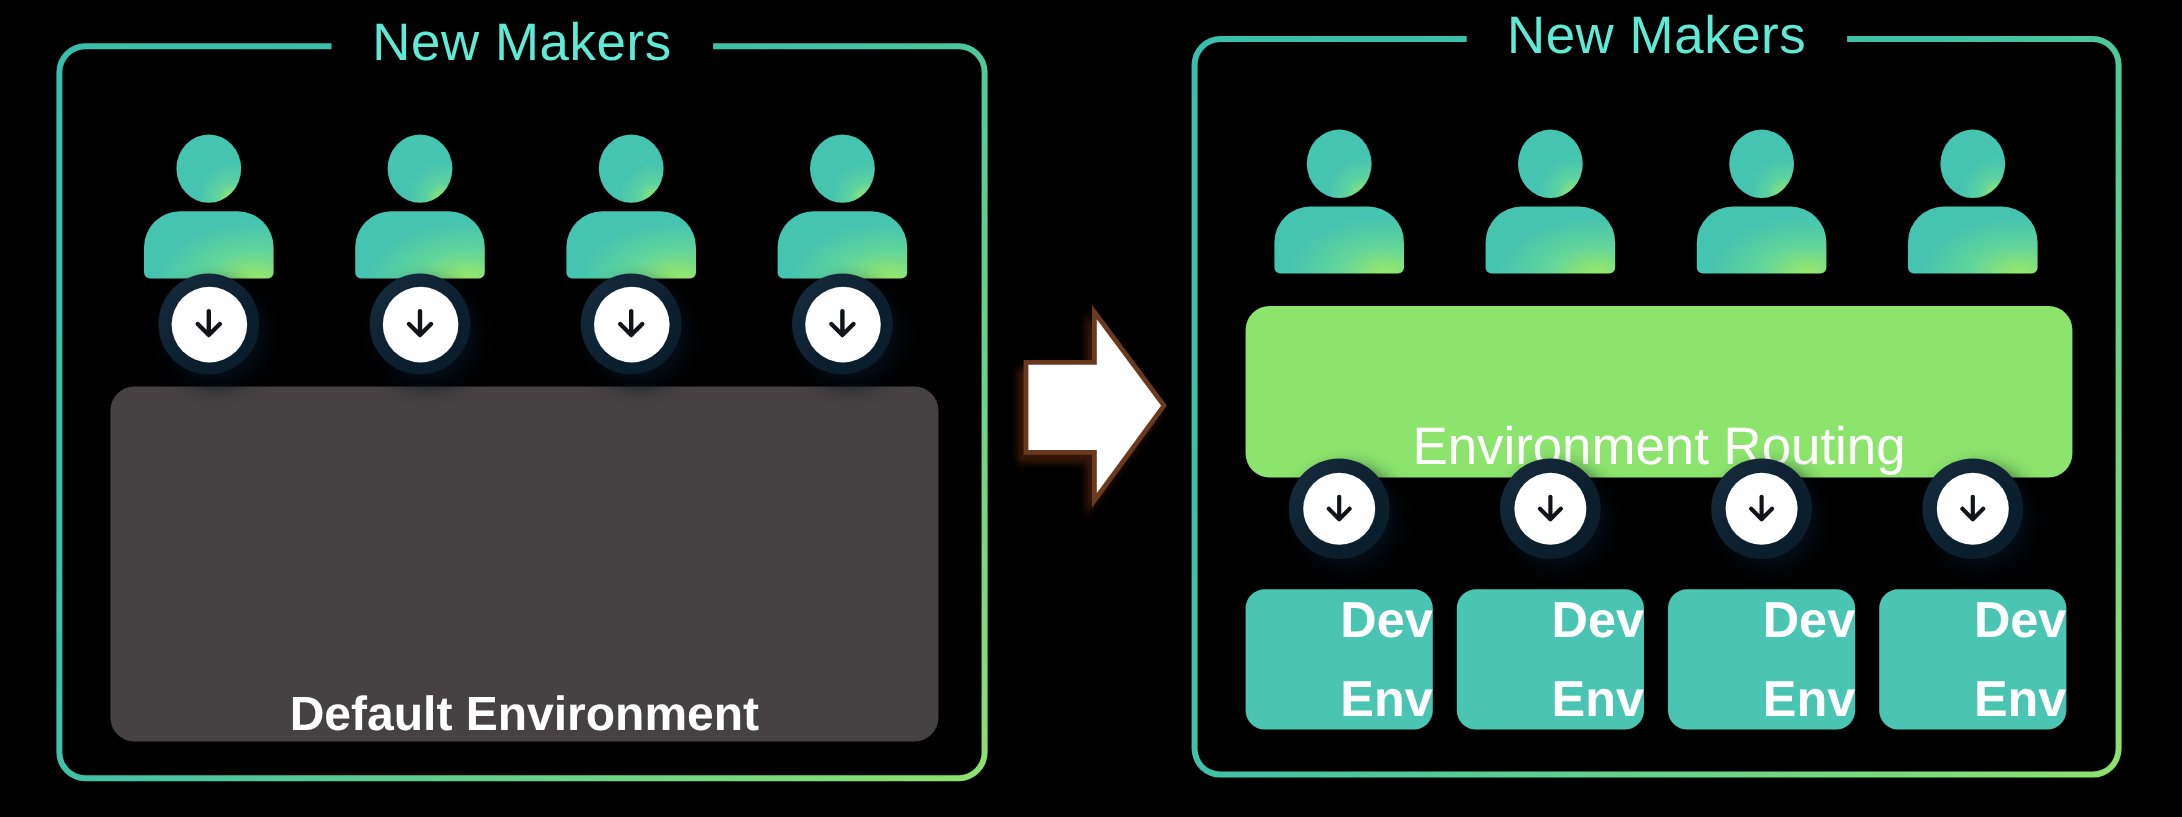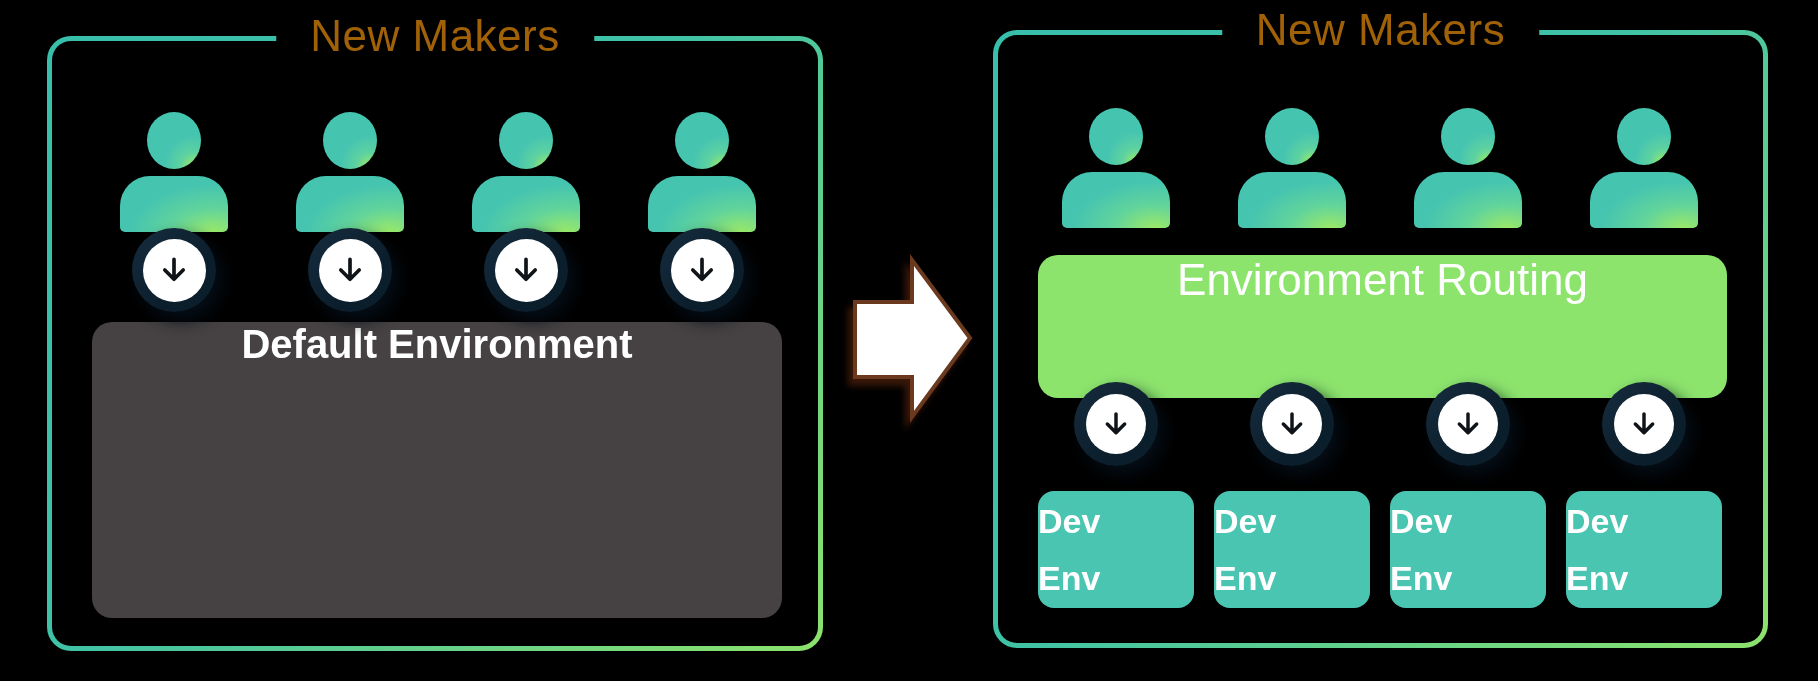--- a/index.html
+++ b/index.html
@@ -7,48 +7,48 @@
        font-family:"Liberation Sans", sans-serif;}
 
   
   .panel{position:absolute;border-radius:24px;
          background:linear-gradient(135deg,var(--panel-border-start,#38bfab) 0%,#3fc2a6 45%,var(--panel-border-end,#8de26c) 100%);}
   .panel::before{content:"";position:absolute;inset:5px;border-radius:19px;background:#000;}
   .panel>*{position:absolute;z-index:1;}
 
   .panel-title{top:-24px;left:50%;transform:translateX(-50%);
                height:48px;line-height:48px;font-size:44px;letter-spacing:.5px;
-               color:#a16207;background:#000;padding:0 34px;white-space:nowrap;z-index:2;}
+               color:#5eead4;background:#000;padding:0 34px;white-space:nowrap;z-index:2;}
 
   
   .person{width:110px;height:120px;}
   .person .head{width:54px;height:57px;border-radius:50%;margin:0 auto;
         background:radial-gradient(95% 95% at 86% 96%, var(--person-green,#9dea66) 0%, #5ed2a0 26%, var(--person-teal,#45c4b0) 58%);}
   .person .torso{width:108px;height:56px;margin:7px auto 0 auto;
         border-radius:30px 30px 5px 5px;
         background:radial-gradient(120% 135% at 86% 102%, var(--person-green,#9dea66) 0%, #62d49b 32%, var(--person-teal,#45c4b0) 64%);}
 
   
   .badge{width:84px;height:84px;border-radius:50%;
          background:linear-gradient(135deg,#162c3e 0%,var(--badge-ring,#0b1e2c) 65%);
          display:flex;align-items:center;justify-content:center;z-index:3;
          box-shadow:7px 9px 16px rgba(5,14,24,.92);}
   .badge .disc{width:63px;height:63px;border-radius:50%;background:var(--badge-fill,#fff);
          display:flex;align-items:center;justify-content:center;}
   .badge.small .disc{width:60px;height:60px;}
   .badge svg{display:block;}
 
   
-  .flexc{display:flex;align-items:flex-start;justify-content:center;text-align:center;color:#fff;}
+  .flexc{display:flex;align-items:flex-end;justify-content:center;text-align:center;color:#fff;}
   .default-env{left:45px;top:286px;width:690px;height:296px;border-radius:20px;
                background:var(--default-env-bg,#464243);font-size:40px;font-weight:bold;}
   .routing{left:45px;top:225px;width:689px;height:143px;border-radius:20px;
            background:var(--routing-bg,#8ce46d);font-size:44px;z-index:1;}
   .dev{top:461px;width:156px;height:117px;border-radius:16px;
-       background:var(--dev-env-bg,#4ac5b1);font-size:34px;font-weight:bold;
+       background:var(--dev-env-bg,#4ac5b1);font-size:42px;font-weight:bold;
        line-height:1.18;flex-direction:column;z-index:1;gap:16px;}
   .dev span{display:block;}
 
   
   .transition{position:absolute;left:845px;top:250px;width:140px;height:180px;
               filter:drop-shadow(-5px 7px 3px rgba(62,26,9,.9));}
 </style>
 </head>
 <body style="background: rgb(0, 0, 0);">
 

